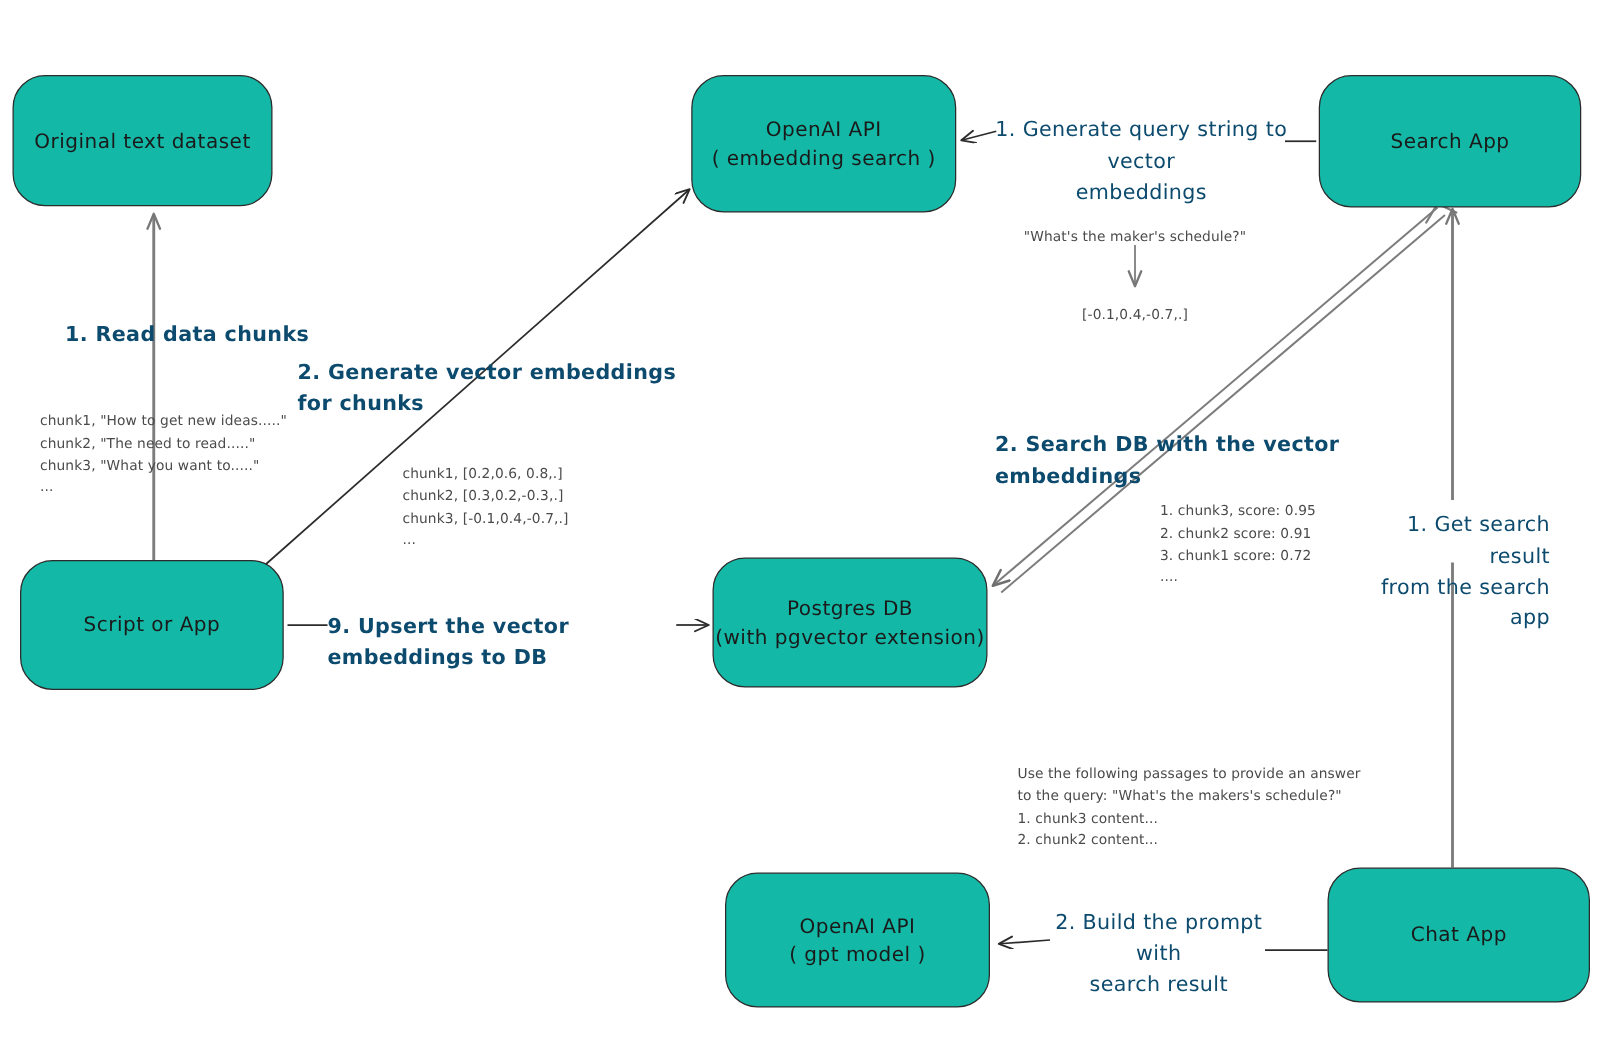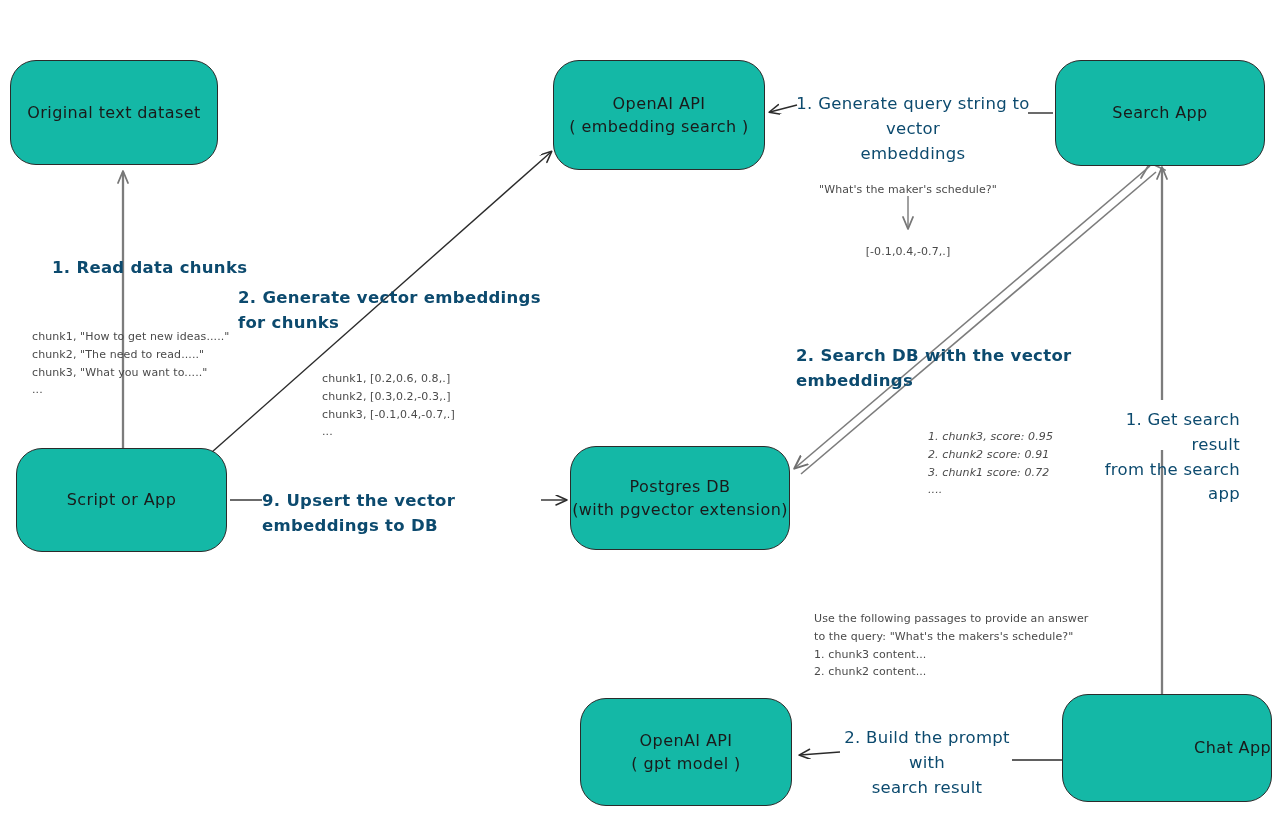--- a/index.html
+++ b/index.html
@@ -146,21 +146,21 @@
 
   <div class="node" style="left:570px; top:446px; width:220px; height:104px;">
     <span>Postgres DB</span>
     <span class="line2">(with pgvector extension)</span>
   </div>
 
   <div class="node" style="left:1055px; top:60px; width:210px; height:106px;">
     <span>Search App</span>
   </div>
 
-  <div class="node" style="left:1062px; top:694px; width:210px; height:108px;align-items:flex-end;">
+  <div class="node" style="left:1062px; top:694px; width:210px; height:108px;">
     <span>Chat App</span>
   </div>
 
   <div class="node" style="left:580px; top:698px; width:212px; height:108px;">
     <span>OpenAI API</span>
     <span class="line2">( gpt model )</span>
   </div>
 
   <div class="label left" style="left:52px; top:256px; width:200px;">1. Read data chunks</div>
 
@@ -186,21 +186,21 @@
 
   <div class="note" style="left:322px; top:370px; width:220px;">chunk1, [0.2,0.6, 0.8,.]
 chunk2, [0.3,0.2,-0.3,.]
 chunk3, [-0.1,0.4,-0.7,.]
 ...</div>
 
   <div class="note center" style="left:808px; top:181px; width:200px;">"What's the maker's schedule?"</div>
 
   <div class="note center" style="left:838px; top:243px; width:140px;">[-0.1,0.4,-0.7,.]</div>
 
-  <div class="note" style="left:928px; top:428px; width:200px;font-style:italic;">1. chunk3, score: 0.95
+  <div class="note" style="left:928px; top:400px; width:200px;">1. chunk3, score: 0.95
 2. chunk2 score: 0.91
 3. chunk1 score: 0.72
 ....</div>
 
   <div class="note" style="left:814px; top:610px; width:300px;">Use the following passages to provide an answer
 to the query: "What's the makers's schedule?"
 1. chunk3 content...
 2. chunk2 content...</div>
 
 </div>

